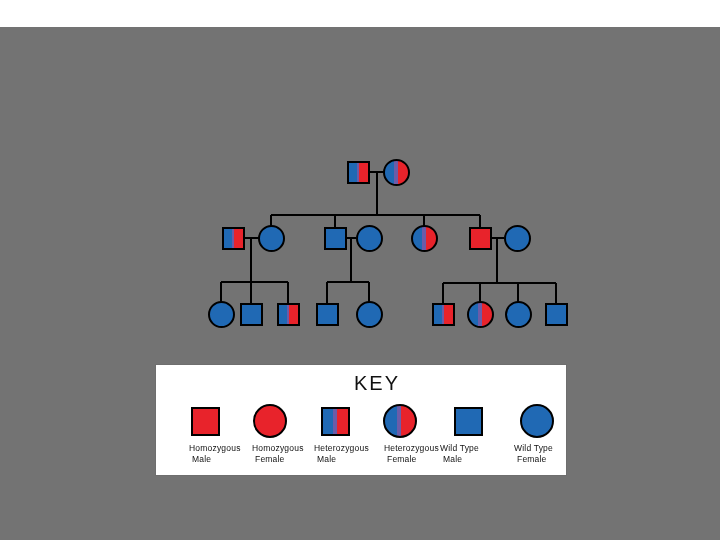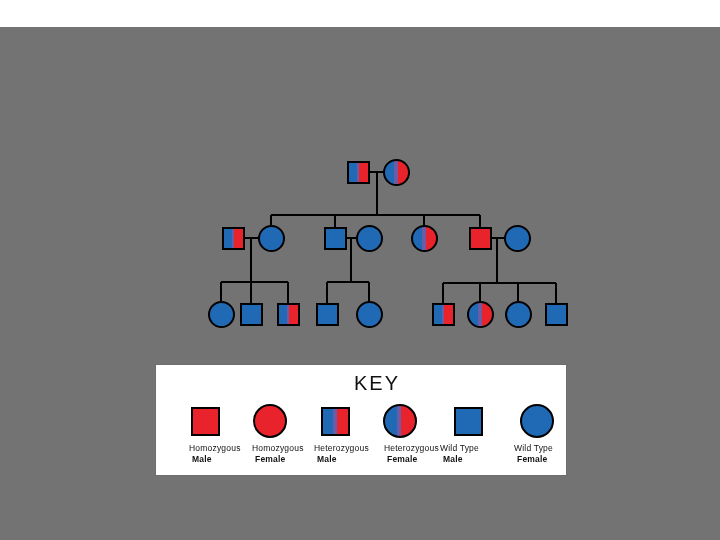--- a/index.html
+++ b/index.html
@@ -48,21 +48,21 @@
   }
   .key-label {
     position: absolute;
     top: 416px;
     font-size: 8.5px;
     line-height: 11px;
     letter-spacing: 0.2px;
     color: #111111;
     white-space: nowrap;
   }
-  .key-label .l2 { padding-left: 3px; font-weight: bold; }
+  .key-label .l2 { padding-left: 3px; }
 </style>
 </head>
 <body>
 
 <div class="stage">
   <div>
       <div class="pline" style="left: 369px; top: 144px; width: 15px; height: 2px;"></div>
       <div class="pline" style="left: 376px; top: 145px; width: 2px; height: 43px;"></div>
       <div class="pline" style="left: 271px; top: 187px; width: 209px; height: 2px;"></div>
       <div class="pline" style="left: 270px; top: 188px; width: 2px; height: 11px;"></div>

